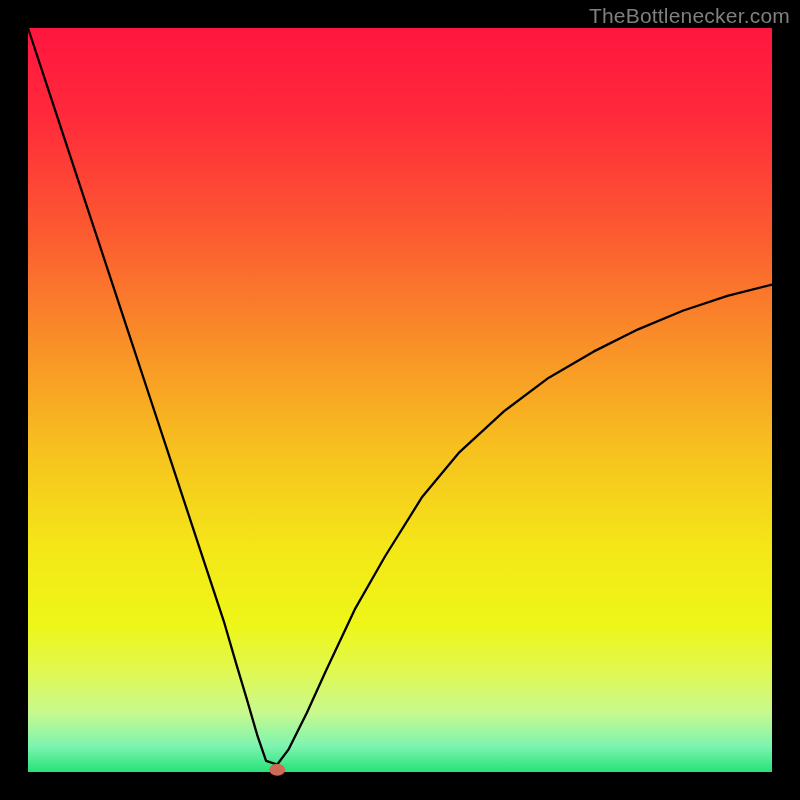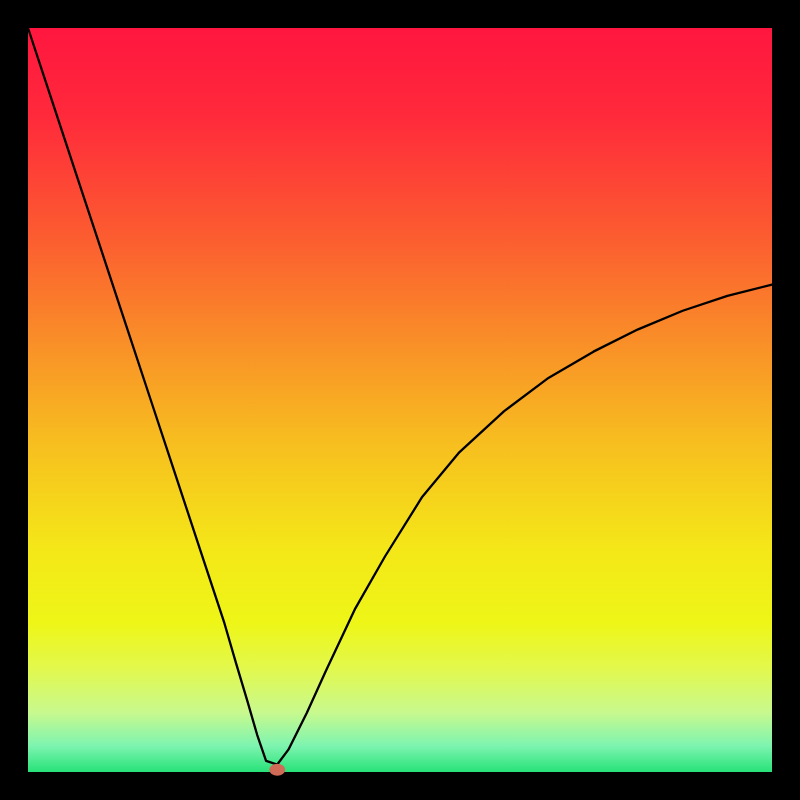--- a/index.html
+++ b/index.html
@@ -35,20 +35,21 @@
     stroke: #000;
     stroke-width: 2.3;
     stroke-linecap: round;
     stroke-linejoin: round;
   }
 </style>
 </head>
 <body>
 
 <div class="stage">
+  <div class="watermark">TheBottlenecker.com</div>
 
   <svg id="chart-svg" width="800" height="800" viewBox="0 0 800 800">
     <defs>
       <linearGradient id="bg-grad" x1="0" y1="0" x2="0" y2="1">
           <stop offset="0.00%" stop-color="#ff163f"></stop>
           <stop offset="12.00%" stop-color="#ff2a3b"></stop>
           <stop offset="28.00%" stop-color="#fc5c30"></stop>
           <stop offset="42.00%" stop-color="#f98e28"></stop>
           <stop offset="56.00%" stop-color="#f7bf1f"></stop>
           <stop offset="70.00%" stop-color="#f4e718"></stop>

